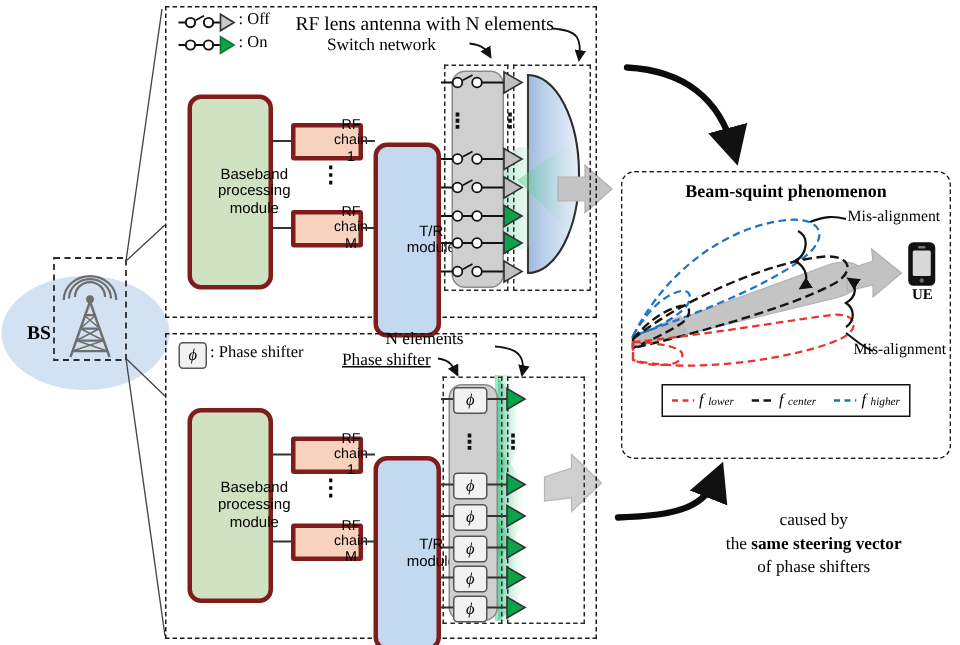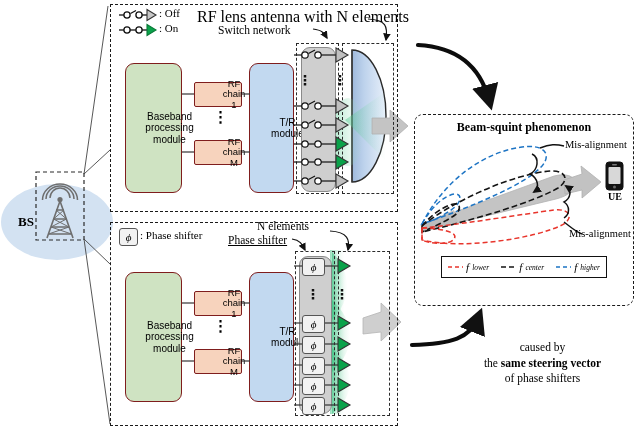--- a/index.html
+++ b/index.html
@@ -7,23 +7,23 @@
        font-family:"Liberation Sans",sans-serif;color:#000;}
   #root{position:absolute;left:0;top:0;width:640px;height:430px;}
   svg.layer{position:absolute;left:0;top:0;width:640px;height:430px;overflow:visible;}
   .abs{position:absolute;}
   .ctr{display:flex;align-items:center;justify-content:center;text-align:center;}
 
   .serif{font-family:"Liberation Serif",serif;}
   .sans{font-family:"Liberation Sans",sans-serif;}
 
   
-  .modbox{border:1px solid #7f1d1d;border-radius:9px;box-sizing:border-box;padding-left:32px;}
+  .modbox{border:3px solid #7f1d1d;border-radius:9px;box-sizing:border-box;padding-left:32px;}
   .mod-baseband{background:#cfe3c2;}
-  .mod-tr{background:#c2d9f0;}
+  .mod-tr{background:#c2d9f0;margin-top:32px;}
   .mod-rf{background:#f7d3bd;border-radius:2px;}
   .mod-switchcol{background:#cfcfcf;border:1px solid #8a8a8a;border-radius:9px;}
 
   .lbl{line-height:1.12;}
   .b{font-weight:bold;}
 
   .dashpanel{border:1.6px dashed #1a1a1a;box-sizing:border-box;background:transparent;}
   .dashthin{border:1.2px dashed #2a2a2a;box-sizing:border-box;}
 
   .psbox{background:#f2f2f2;border:1px solid #555;border-radius:3px;
@@ -134,21 +134,21 @@
       <circle cx="10" cy="22" r="3.1" fill="#fff"></circle>
       <line x1="13" y1="22" x2="19" y2="22"></line>
       <circle cx="22" cy="22" r="3.1" fill="#fff"></circle>
       <line x1="25" y1="22" x2="30" y2="22"></line>
     </g>
     <path d="M30,16.5 L30,27.5 L39,22 Z" fill="#0aa24a" stroke="#0a7a38" stroke-width="1.1"></path>
   </svg>
   <div class="abs serif" style="left:159px;top:7px;font-size:11px;">: Off</div>
   <div class="abs serif" style="left:159px;top:22px;font-size:11px;">: On</div>
 
-  <div class="abs serif" style="left:197px;top:8px;font-size:16px;white-space:nowrap;">RF lens antenna with N elements</div>
+  <div class="abs serif" style="left:197px;top:8px;font-size:13px;white-space:nowrap;">RF lens antenna with N elements</div>
   <div class="abs serif" style="left:218px;top:24px;font-size:11.5px;white-space:nowrap;">Switch network</div>
 
   <div class="abs modbox mod-baseband ctr sans lbl" style="left:125px;top:63px;width:57px;height:130px;font-size:10px;">
     <div>
       <div>Baseband</div>
       <div>processing</div>
       <div>module</div>
     </div>
   </div>
 

